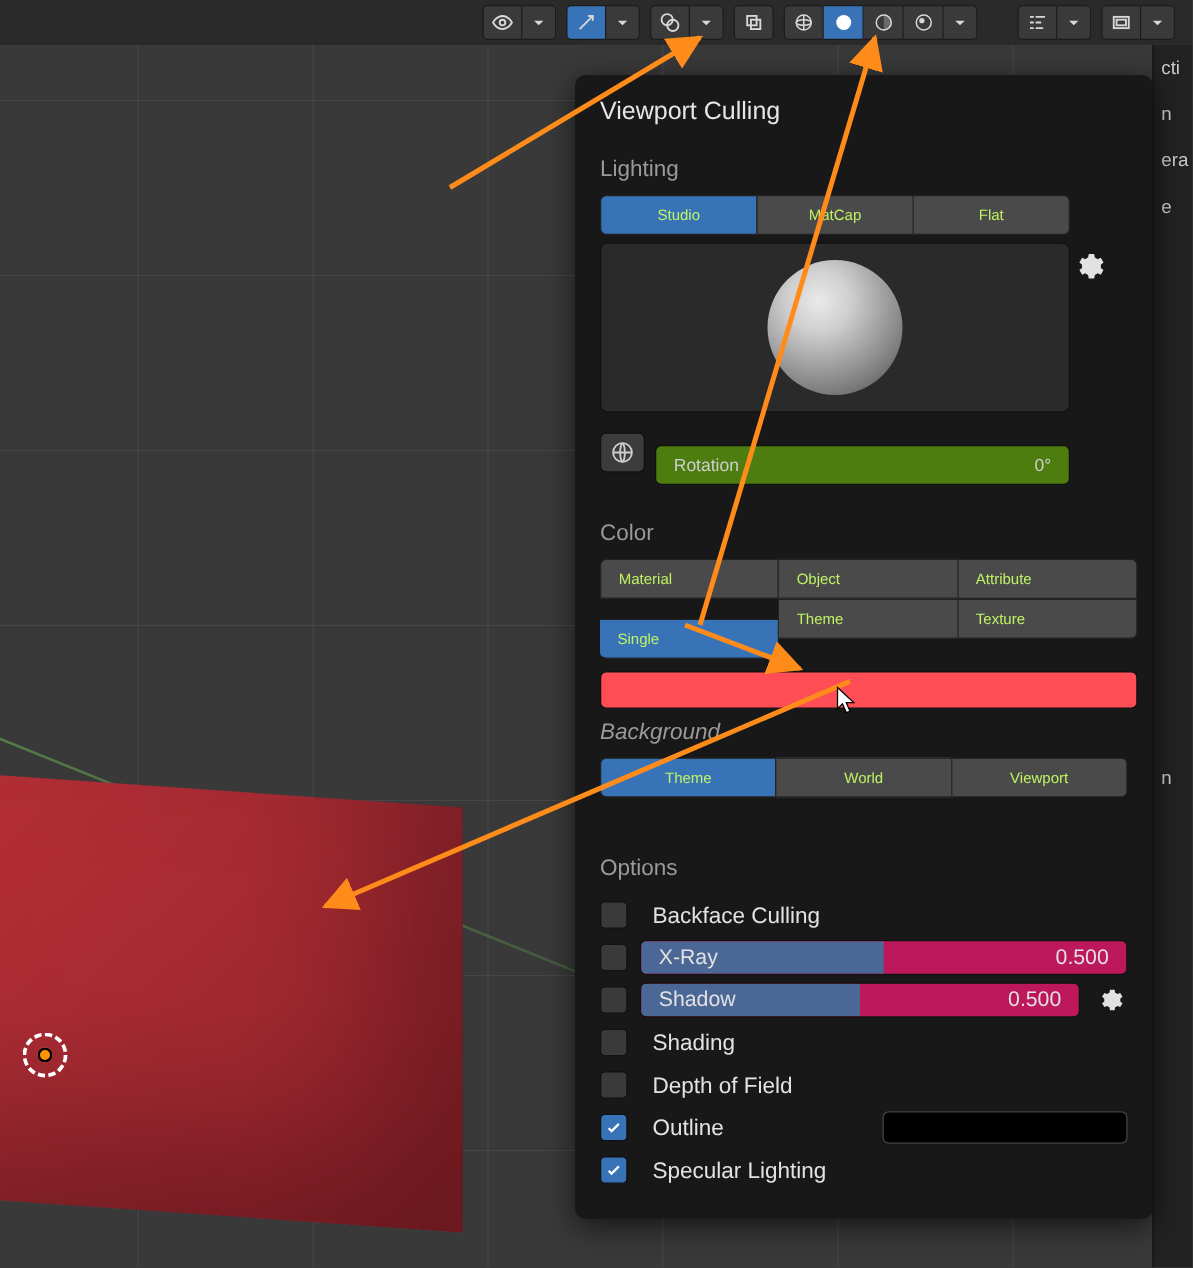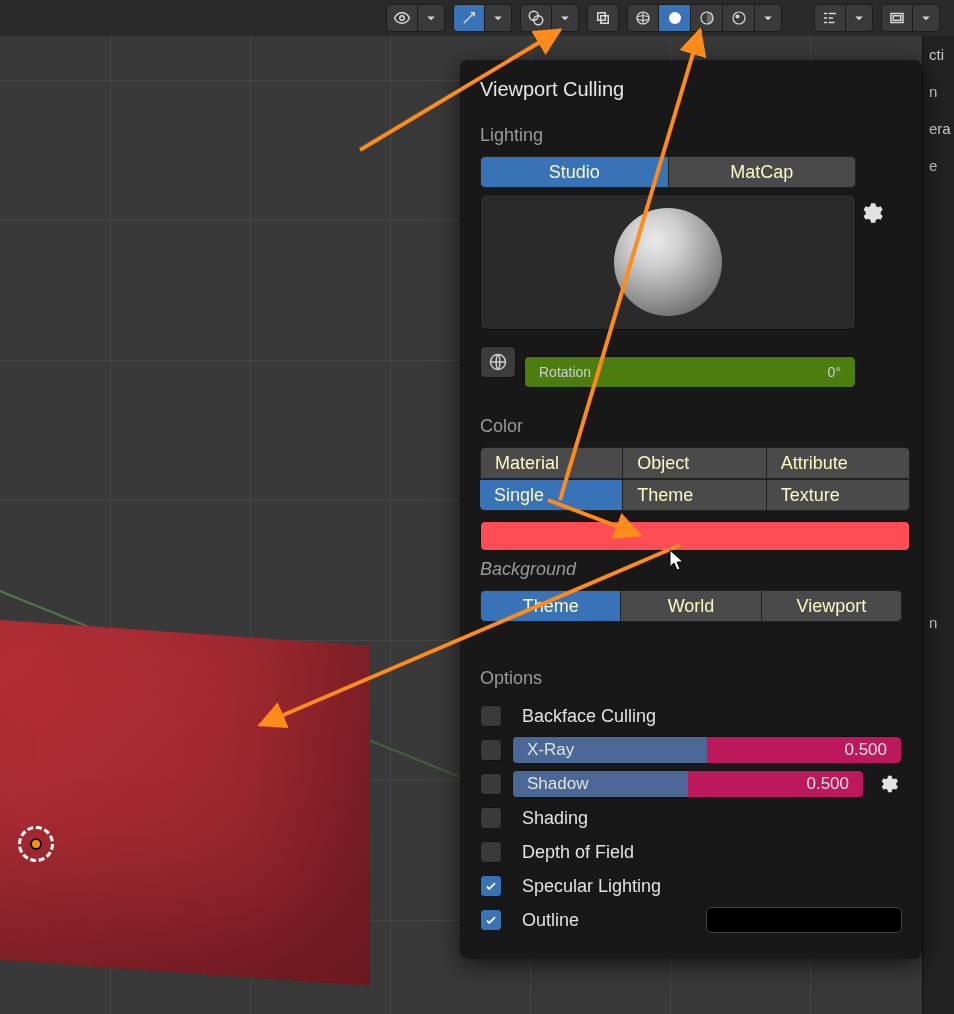--- a/index.html
+++ b/index.html
@@ -60,34 +60,34 @@
     position:absolute; left:460px; top:60px; width:462px;
     background:#181818; border-radius:8px; padding:18px 20px 22px;
     box-shadow: 0 6px 24px rgba(0,0,0,0.6);
   }
   .popover h1 { font-size:20px; font-weight:400; color:#e6e6e6; margin-bottom:24px; }
   .section-label { font-size:18px; color:#9a9a9a; margin:12px 0 10px; }
 
   .seg { display:flex; width:376px; }
   .seg.wide { width:422px; }
   .seg-btn {
-    flex:1; height:32px; background:#4a4a4a; color:#fef9c3; font-size:18px;
+    flex:1; height:32px; background:#4a4a4a; color:#bef264; font-size:12px;
     display:flex; align-items:center; justify-content:center;
     border:1px solid #222; border-left:none;
   }
   .seg-btn:first-child { border-left:1px solid #222; border-radius:5px 0 0 5px; }
   .seg-btn:last-child { border-radius:0 5px 5px 0; }
   .seg-btn.active { background:#3873b8; }
 
   
   .seg.grid { flex-wrap:wrap; width:430px; }
   .seg.grid .seg-btn { flex:0 0 33.333%; border-radius:0; justify-content:flex-start; padding-left:14px; }
   .seg.grid .seg-btn:nth-child(1){border-radius:5px 0 0 0;}
   .seg.grid .seg-btn:nth-child(3){border-radius:0 5px 0 0;}
-  .seg.grid .seg-btn:nth-child(4){border-radius:0 0 0 5px;}
+  .seg.grid .seg-btn:nth-child(4){border-radius:0 0 0 5px;margin-top:16px;}
   .seg.grid .seg-btn:nth-child(6){border-radius:0 0 5px 0;}
 
   .studio-box {
     width:376px; height:136px; margin-top:6px; background:#2a2a2a;
     border:1px solid #111; border-radius:6px; display:flex; align-items:center; justify-content:center;
   }
   .studio-box .sphere {
     width:108px; height:108px; border-radius:50%;
     background: radial-gradient(circle at 38% 30%, #eaeaea 0%, #cfcfcf 25%, #8a8a8a 65%, #4a4a4a 100%);
   }
@@ -276,20 +276,21 @@
   <div class="row">n</div>
 </div>
 
 <div class="popover">
   <h1>Viewport Culling</h1>
 
   <div class="section-label">Lighting</div>
   <div class="seg">
     <div class="seg-btn active">Studio</div>
     <div class="seg-btn">MatCap</div>
+    <div class="seg-btn">Flat</div>
   </div>
   <div style="position:relative;">
     <div class="studio-box">
       <div class="sphere"></div>
     </div>
     <div class="gear-right" style="top:6px;">
       <svg class="gear-icon" viewBox="0 0 24 24" fill="#e2e2e2">
           <path d="M12 8a4 4 0 100 8 4 4 0 000-8zm9 4a7 7 0 00-.1-1.2l2-1.6-2-3.4-2.4 1a7 7 0 00-2-1.2L16 3h-4l-.5 2.6a7 7 0 00-2 1.2l-2.4-1-2 3.4 2 1.6A7 7 0 007 12c0 .4 0 .8.1 1.2l-2 1.6 2 3.4 2.4-1c.6.5 1.3.9 2 1.2L12 21h4l.5-2.6c.7-.3 1.4-.7 2-1.2l2.4 1 2-3.4-2-1.6c.1-.4.1-.8.1-1.2z"></path>
         </svg>
     </div>
@@ -364,32 +365,32 @@
     <div class="chk"></div>
     <div class="opt-label">Depth of Field</div>
   </div>
 
   <div class="opt-row">
     <div class="chk on">
       <svg viewBox="0 0 24 24" fill="none" stroke="#fff" stroke-width="3">
           <path d="M5 13l4 4L19 7"></path>
         </svg>
     </div>
-    <div class="opt-label">Specular Lighting</div>
+    <div class="opt-label">Outline</div>
+    <div style="flex:1"></div>
+    <div class="outline-color"></div>
   </div>
 
   <div class="opt-row">
     <div class="chk on">
       <svg viewBox="0 0 24 24" fill="none" stroke="#fff" stroke-width="3">
           <path d="M5 13l4 4L19 7"></path>
         </svg>
     </div>
-    <div class="opt-label">Outline</div>
-    <div style="flex:1"></div>
-    <div class="outline-color"></div>
+    <div class="opt-label">Specular Lighting</div>
   </div>
 </div>
 
 <svg class="arrow-layer" width="954" height="1014">
   <defs>
     <marker id="ah" viewBox="0 0 10 10" refX="9" refY="5" markerWidth="7" markerHeight="7" orient="auto-start-reverse">
       <path d="M0 0L10 5L0 10z" fill="#ff8c1a"></path>
     </marker>
   </defs>
   <line x1="360" y1="150" x2="560" y2="30" stroke="#ff8c1a" stroke-width="4" marker-end="url(#ah)"></line>

